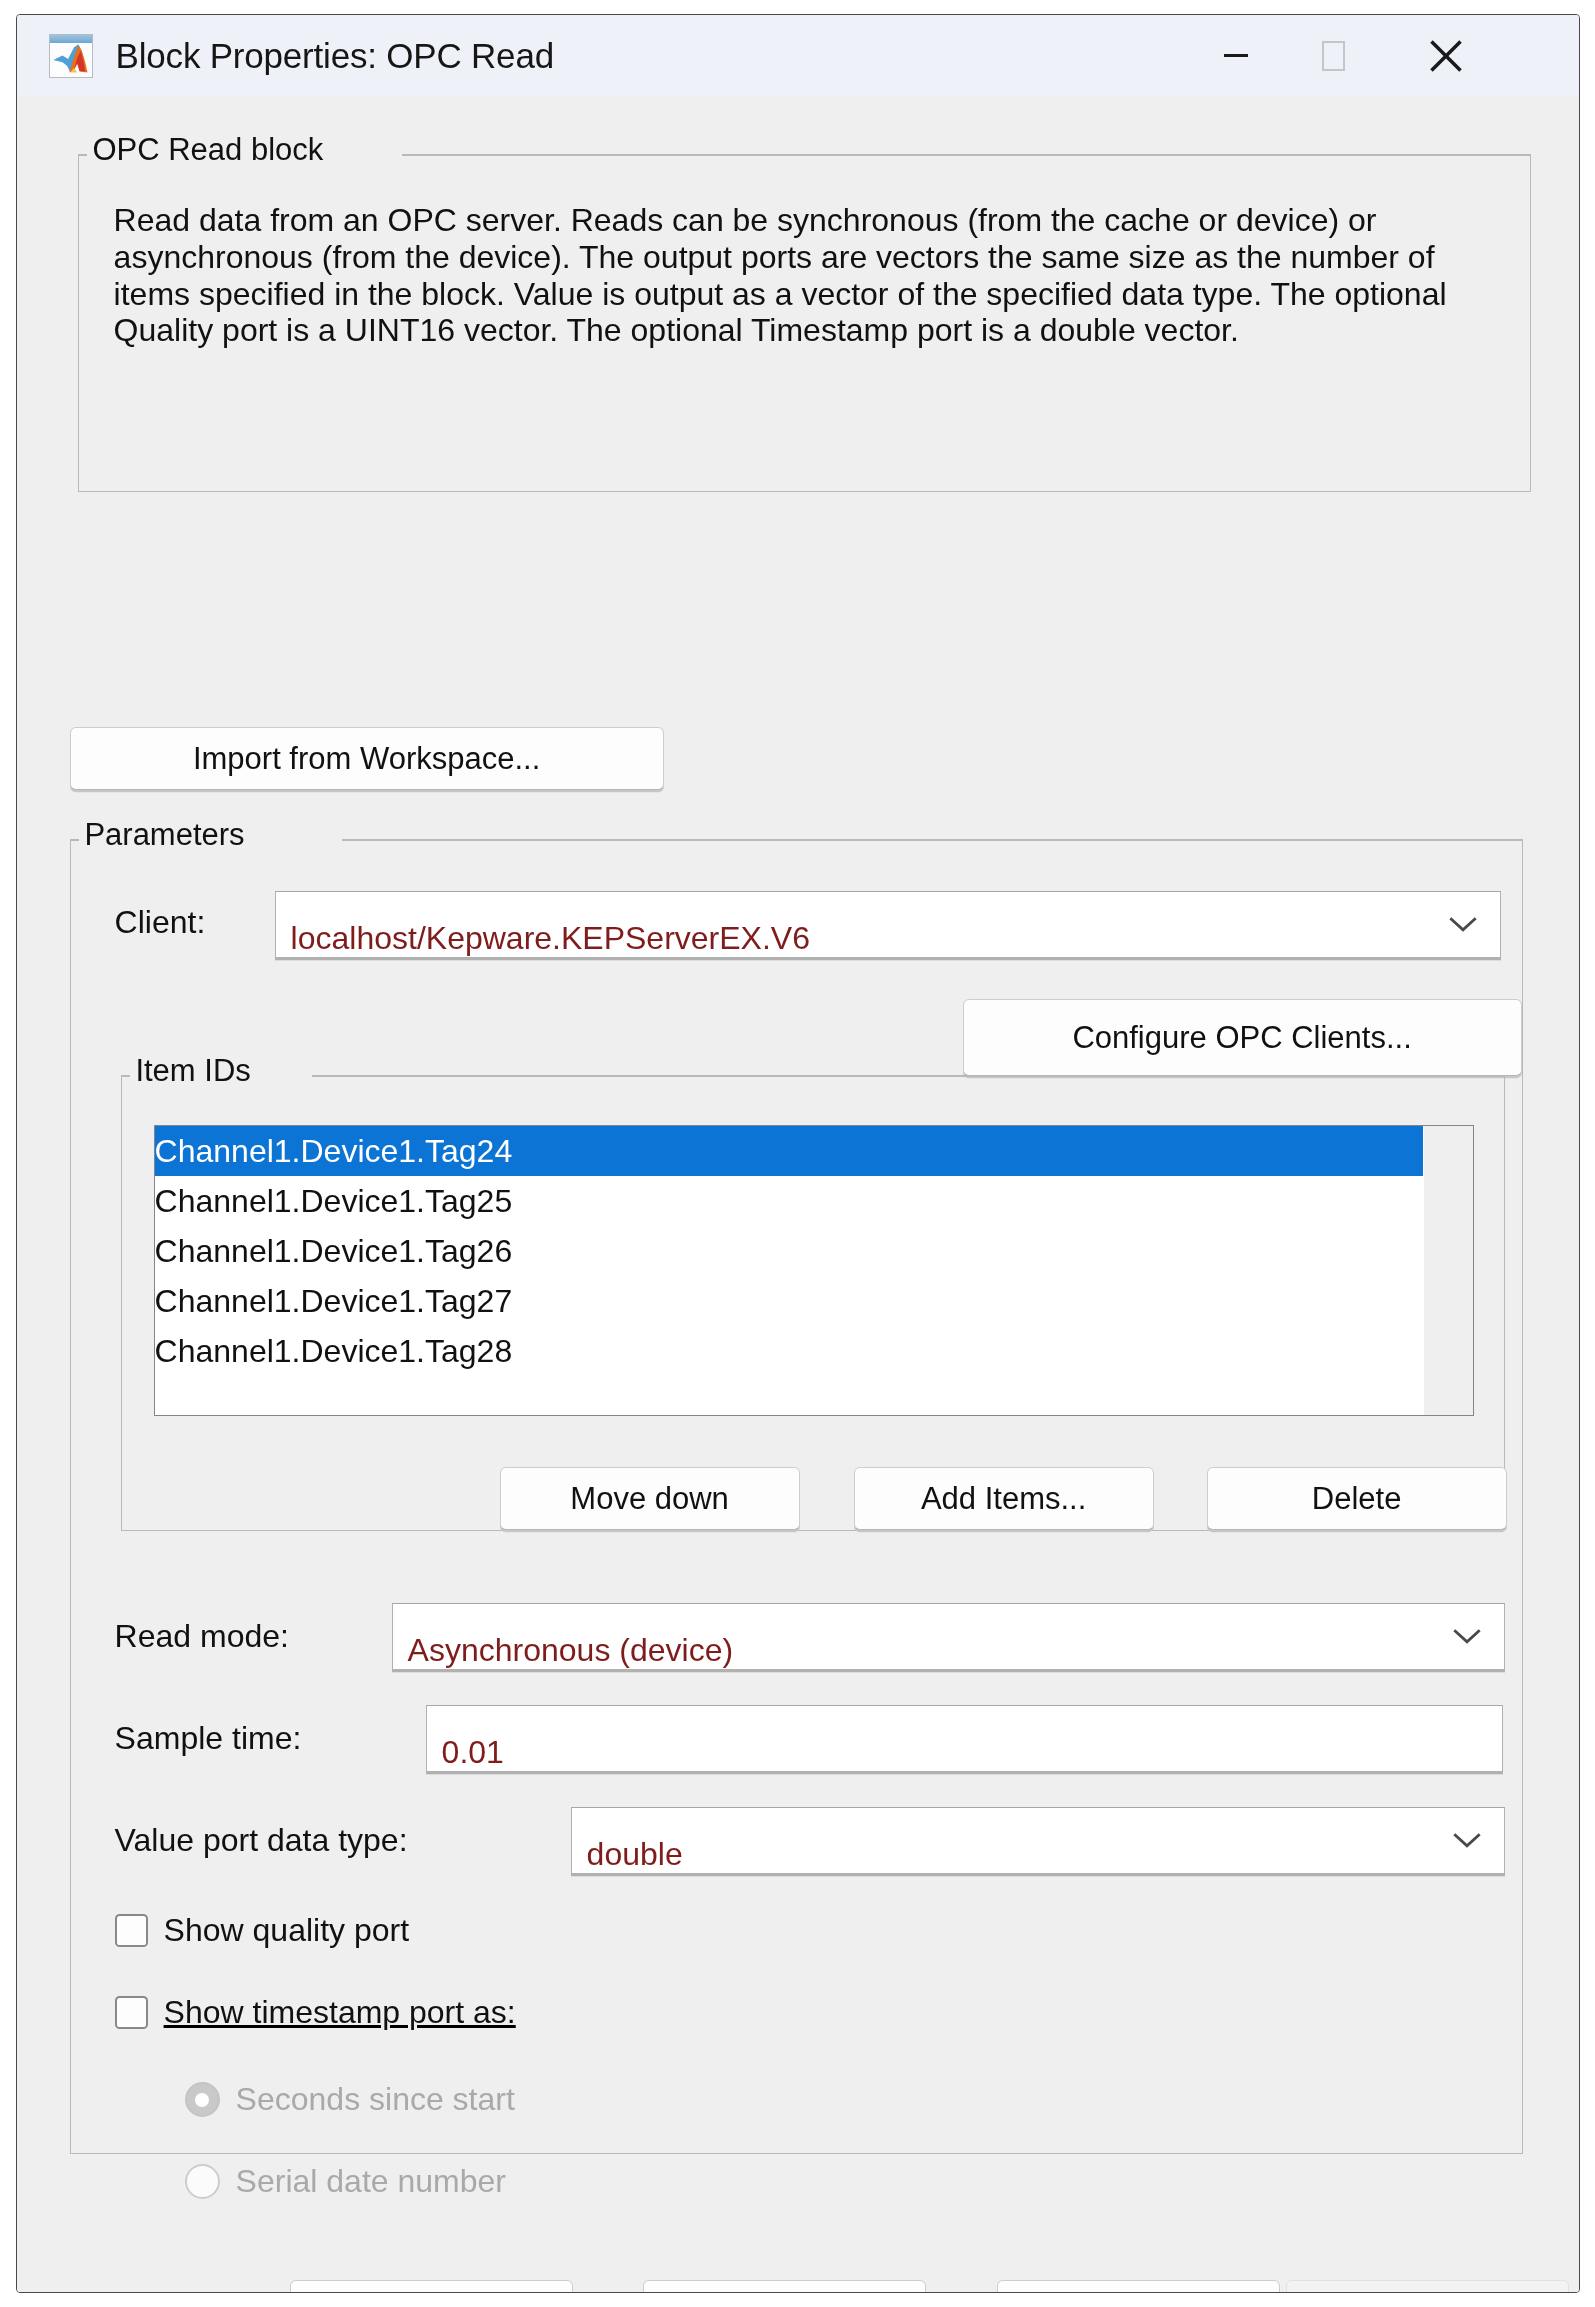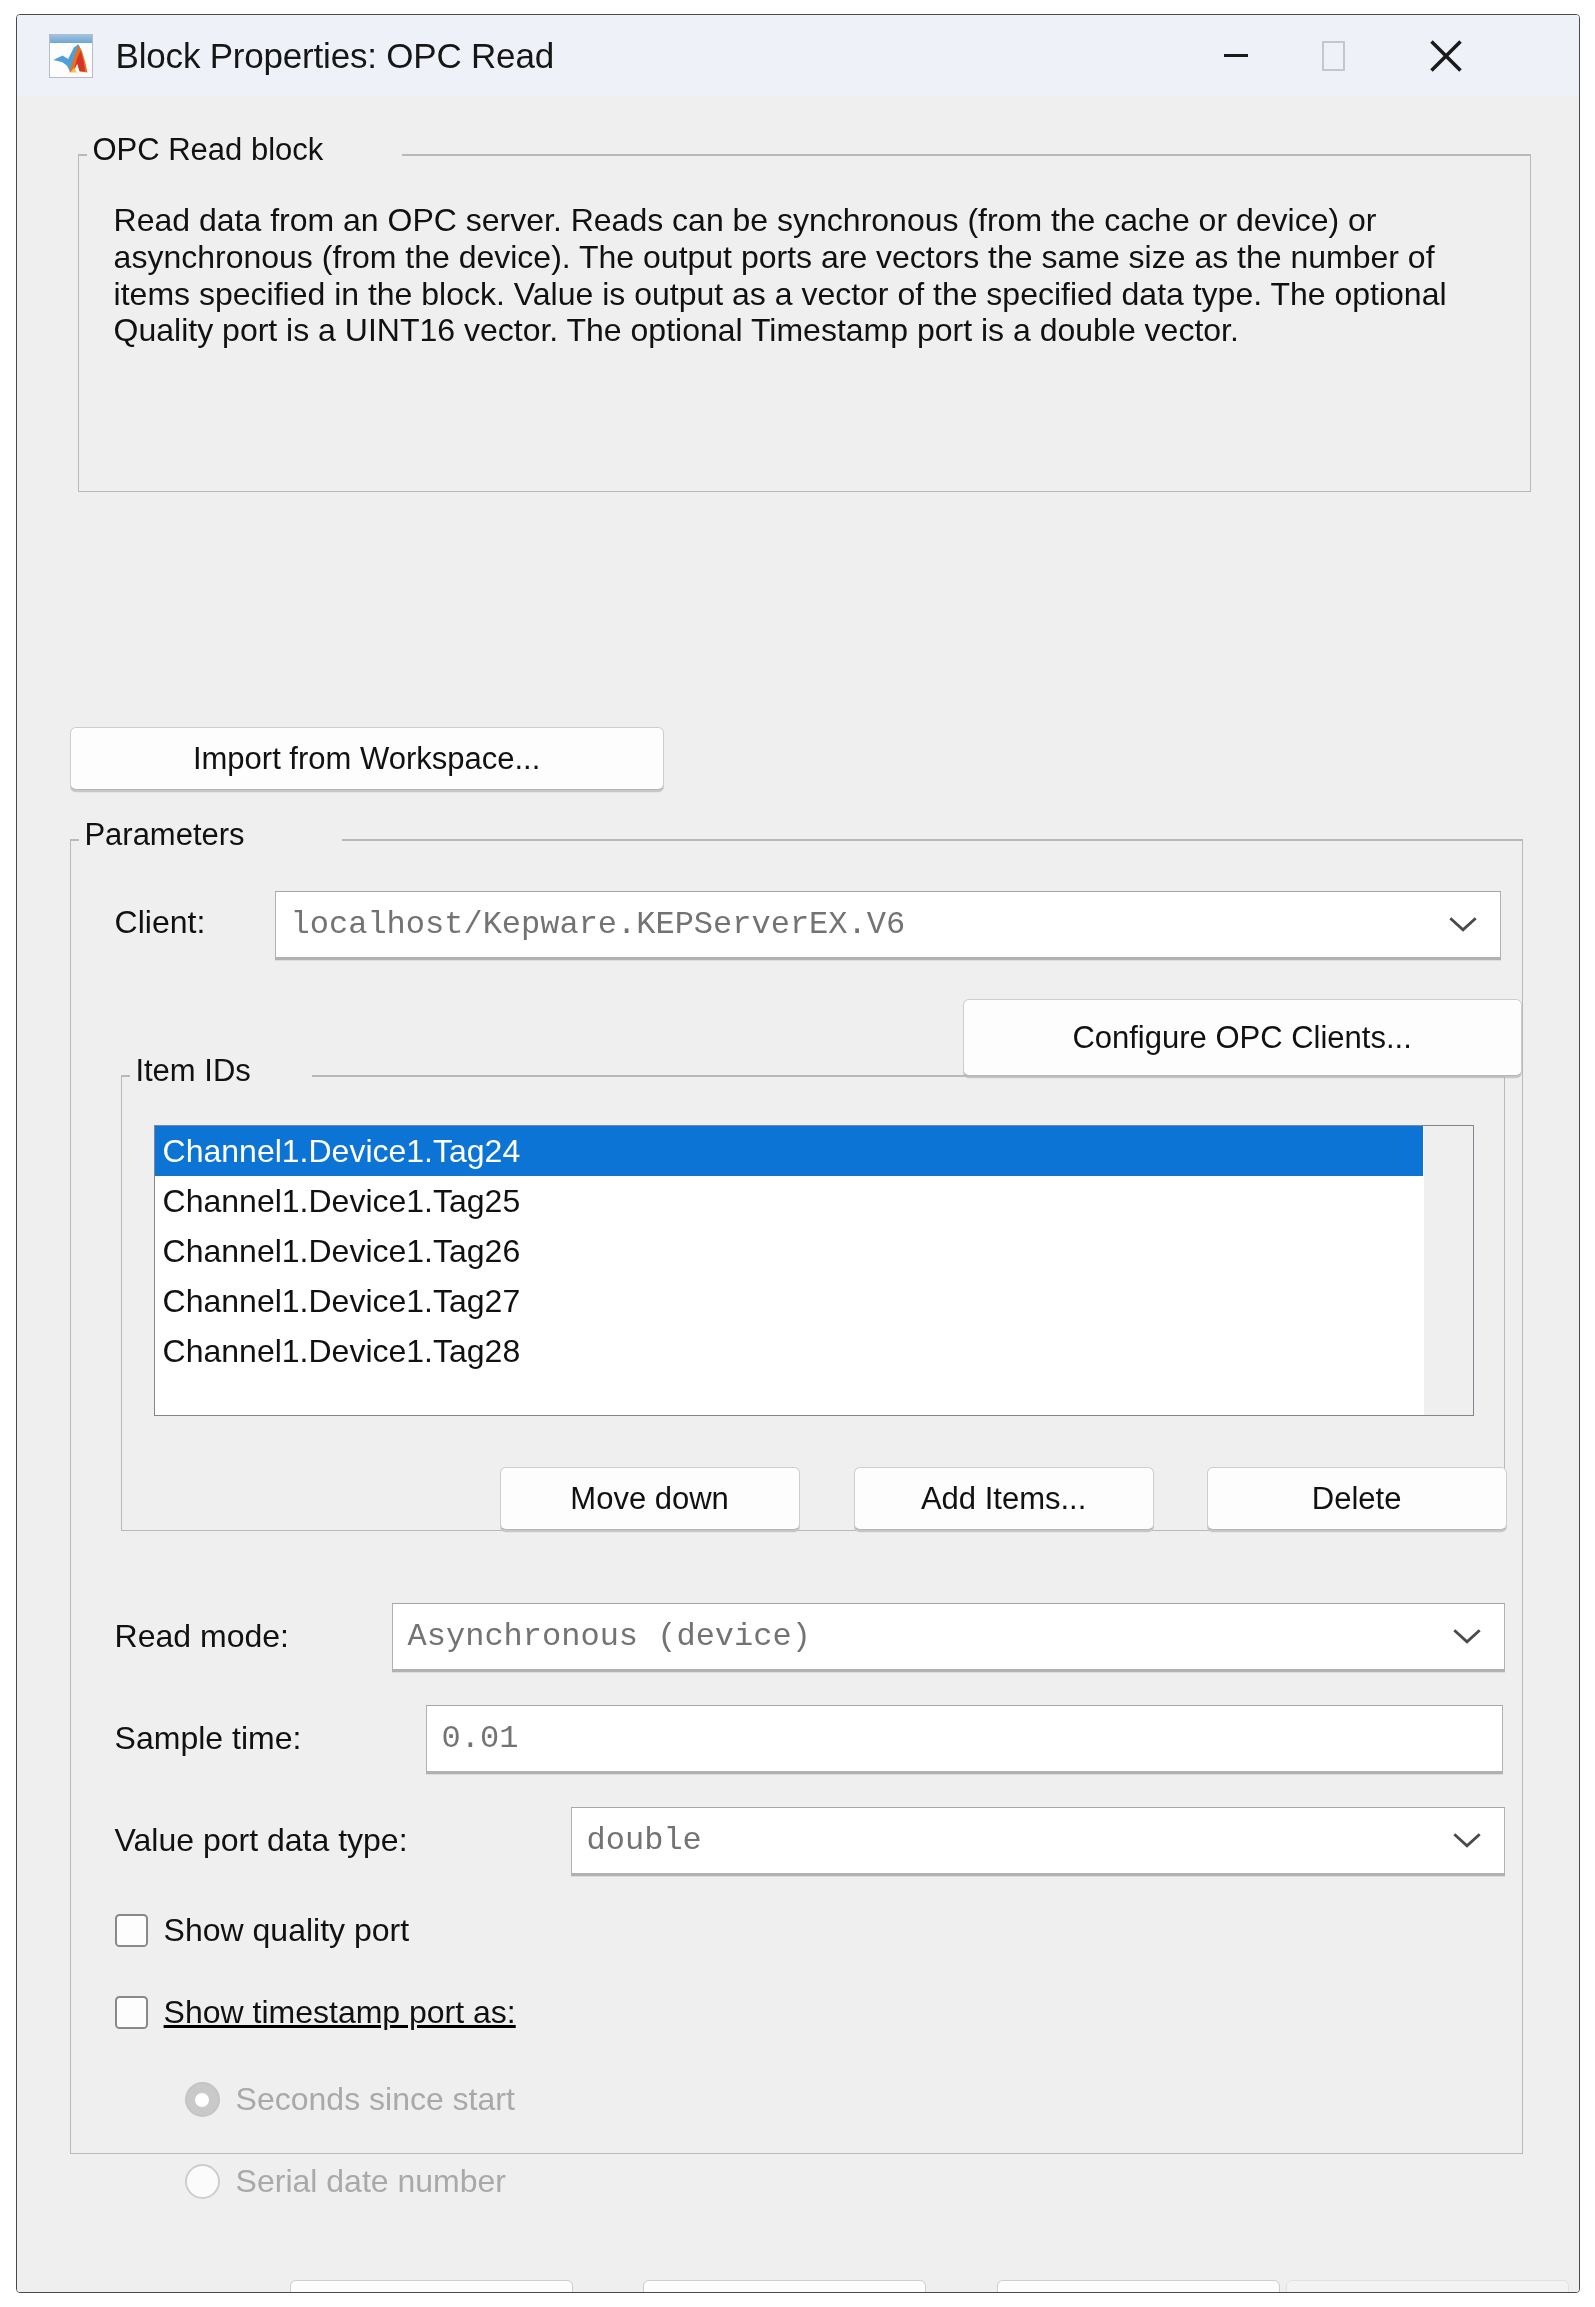--- a/index.html
+++ b/index.html
@@ -175,25 +175,24 @@
   }
 
   
   .combo, .textin {
     position: absolute;
     background: #ffffff;
     border: 1.7px solid #b1b1b1;
     border-top-color: #a7a7a7;
     box-sizing: border-box;
     display: flex;
-    align-items: center;
-    font-size: 32px;
-    color: #737373;
+    align-items: flex-end;
+    font-size: 32px;
+    color: #7f1d1d;
     box-shadow: 0 2.3px 0 0 #b1b1b1;
-    font-family: Liberation Mono, monospace;
   }
   .combo .val, .textin .val {
     padding-left: 15px;
     white-space: nowrap;
     overflow: hidden;
   }
   .combo .chev {
     position: absolute;
     right: 22px;
     top: 50%;
@@ -225,21 +224,21 @@
     right: 0; top: 0; bottom: 0;
     width: 50px;
     background: #efefef;
     border-left: 1.7px solid #ffffff;
     box-sizing: border-box;
   }
   .list-row {
     height: 50px;
     display: flex;
     align-items: center;
-    padding-left: 8px;
+    padding-left: 0;
     font-size: 32px;
     color: #111;
     white-space: nowrap;
   }
   .list-row.selected {
     background: #0c74d4;
     color: #ffffff;
     margin-right: 50px;
   }
 

